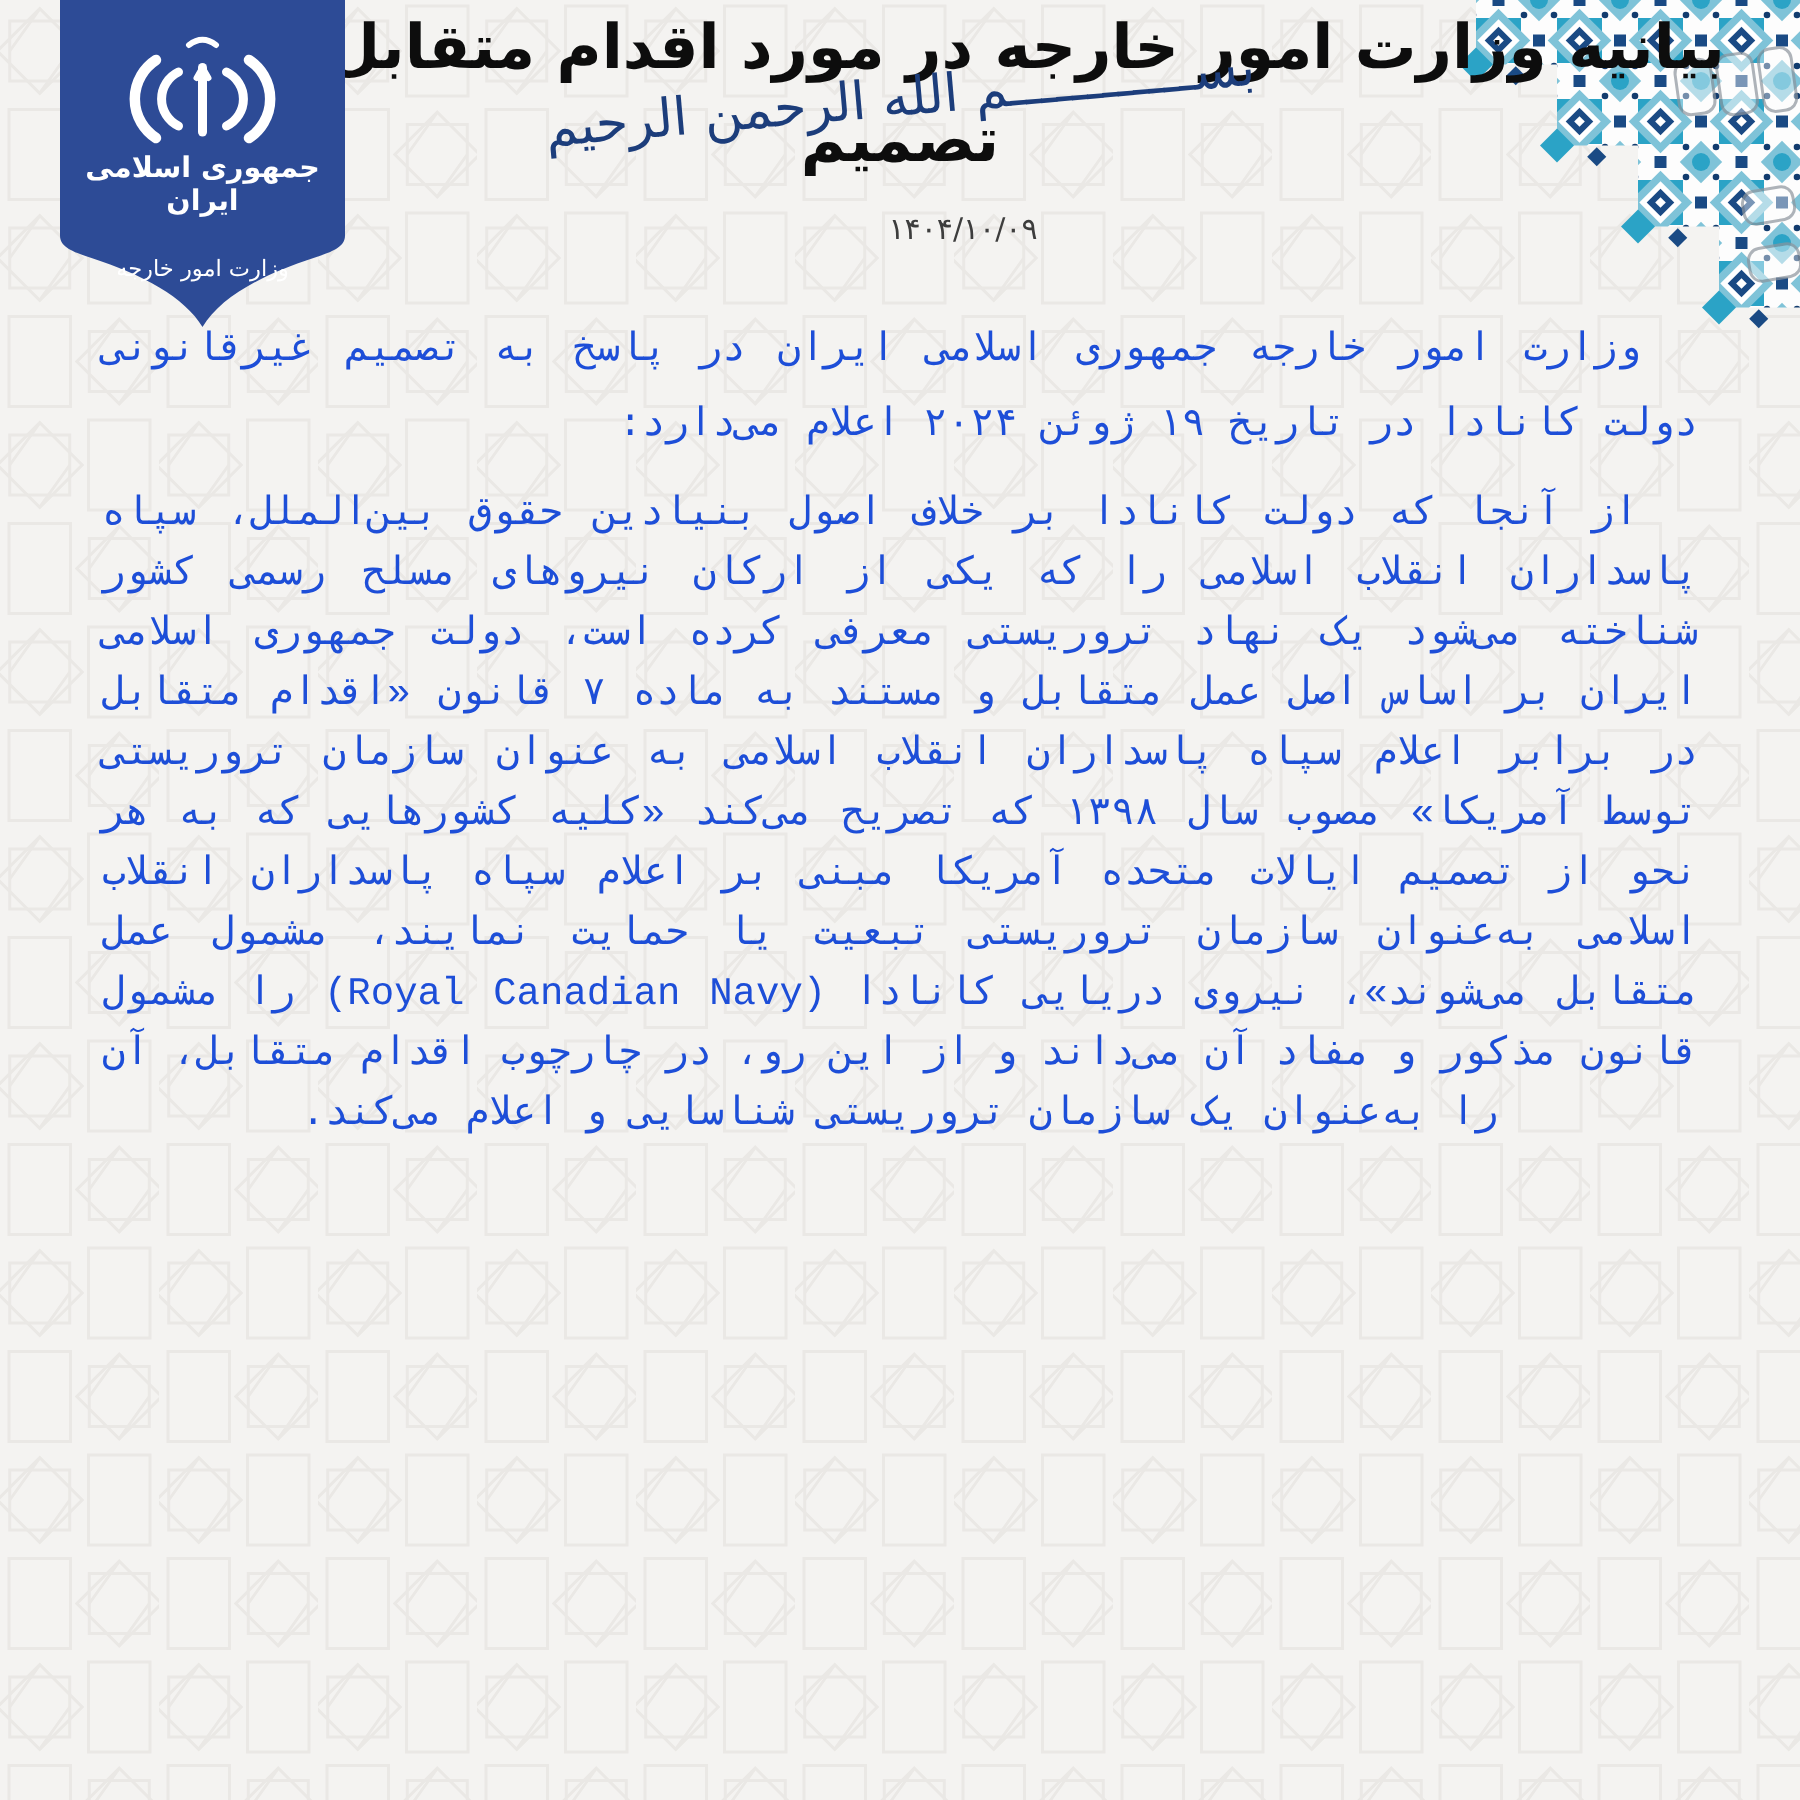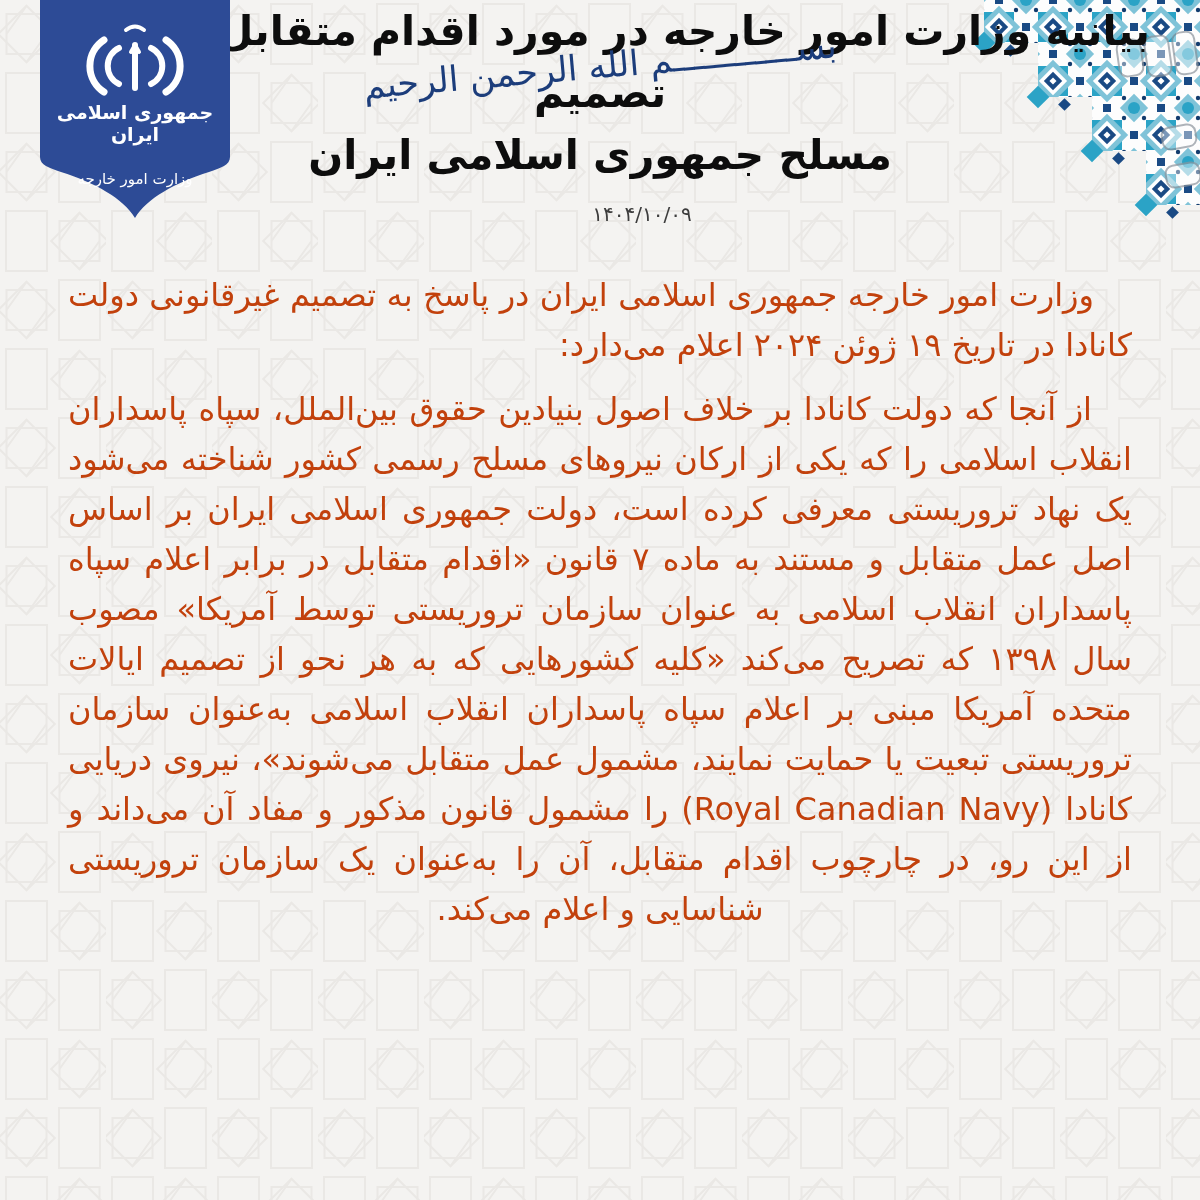--- a/index.html
+++ b/index.html
@@ -75,31 +75,32 @@
     color: #3d3d3d;
     direction: ltr;
     text-align: center;
   }
   
   .para {
     width: 1064px;
     margin: 0 auto;
     direction: rtl;
     text-align: justify;
-    color: #c2410c;
-    font-size: 32px;
+    color: #1d4ed8;
+    font-size: 26px;
+    font-family: Liberation Mono, monospace;
   }
   #intro-paragraph {
     margin-top: 44px;
     line-height: 50px;
     text-indent: 38px;
   }
   #main-paragraph {
     margin-top: 14px;
-    line-height: 50px;
+    line-height: 40px;
     text-indent: 40px;
     text-align-last: center;
     -moz-text-align-last: center;
   }
 </style>
 </head>
 <body>
 
 <svg class="layer" id="bg-layer" aria-hidden="true">
   <defs>
@@ -205,21 +206,20 @@
   </svg>
   <div class="emblem-text" id="emblem-line1">جمهوری اسلامی ایران</div>
   <div class="emblem-text" id="emblem-line2">وزارت امور خارجه</div>
 </div>
 
 <div id="bismillah">بســــــــــــم الله الرحمن الرحیم</div>
 
 <div id="content">
   <h1 id="statement-title">
     <div>بیانیه وزارت امور خارجه در مورد اقدام متقابل در قبال تصمیم</div>
-    <div>مسلح جمهوری اسلامی ایران</div>
   </h1>
 
   <div id="statement-date">۱۴۰۴/۱۰/۰۹</div>
 
   <p class="para" id="intro-paragraph">وزارت امور خارجه جمهوری اسلامی ایران در پاسخ به تصمیم غیرقانونی دولت کانادا در تاریخ ۱۹ ژوئن ۲۰۲۴ اعلام می‌دارد:</p>
 
   <p class="para" id="main-paragraph">از آنجا که دولت کانادا بر خلاف اصول بنیادین حقوق بین‌الملل، سپاه پاسداران انقلاب اسلامی را که یکی از ارکان نیروهای مسلح رسمی کشور شناخته می‌شود یک نهاد تروریستی معرفی کرده است، دولت جمهوری اسلامی ایران بر اساس اصل عمل متقابل و مستند به ماده ۷ قانون «اقدام متقابل در برابر اعلام سپاه پاسداران انقلاب اسلامی به عنوان سازمان تروریستی توسط آمریکا» مصوب سال ۱۳۹۸ که تصریح می‌کند «کلیه کشورهایی که به هر نحو از تصمیم ایالات متحده آمریکا مبنی بر اعلام سپاه پاسداران انقلاب اسلامی به‌عنوان سازمان تروریستی تبعیت یا حمایت نمایند، مشمول عمل متقابل می‌شوند»، نیروی دریایی کانادا (Royal Canadian Navy) را مشمول قانون مذکور و مفاد آن می‌داند و از این رو، در چارچوب اقدام متقابل، آن را به‌عنوان یک سازمان تروریستی شناسایی و اعلام می‌کند.</p>
 </div>
 
 </body></html>

